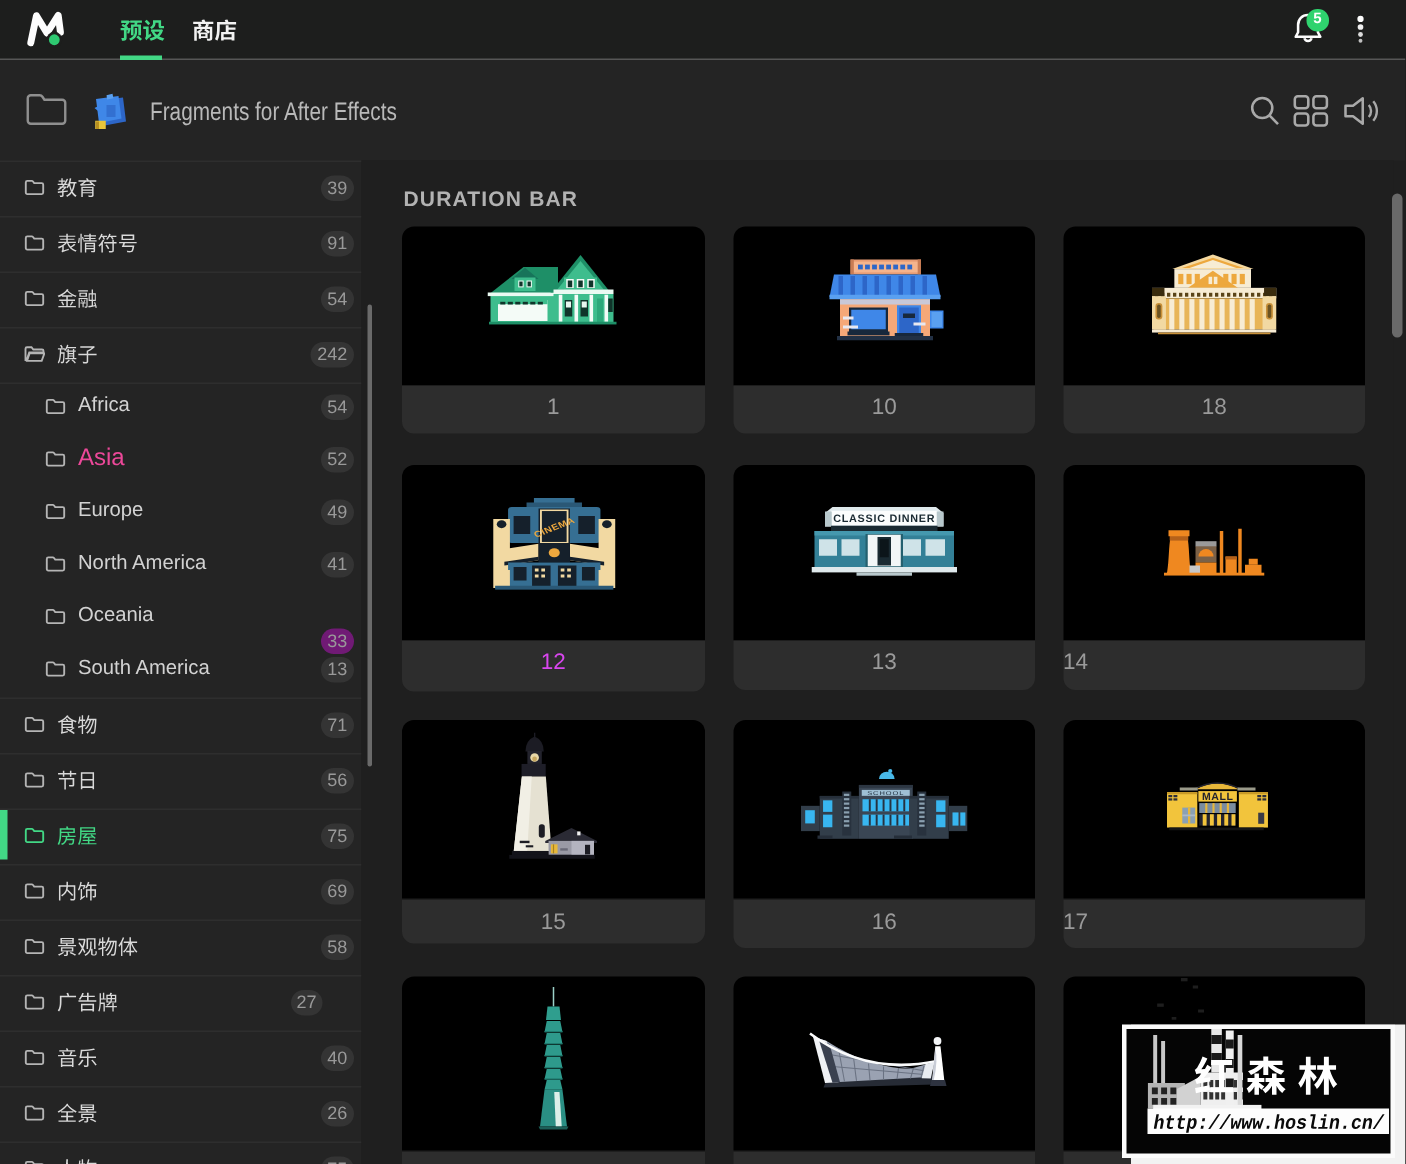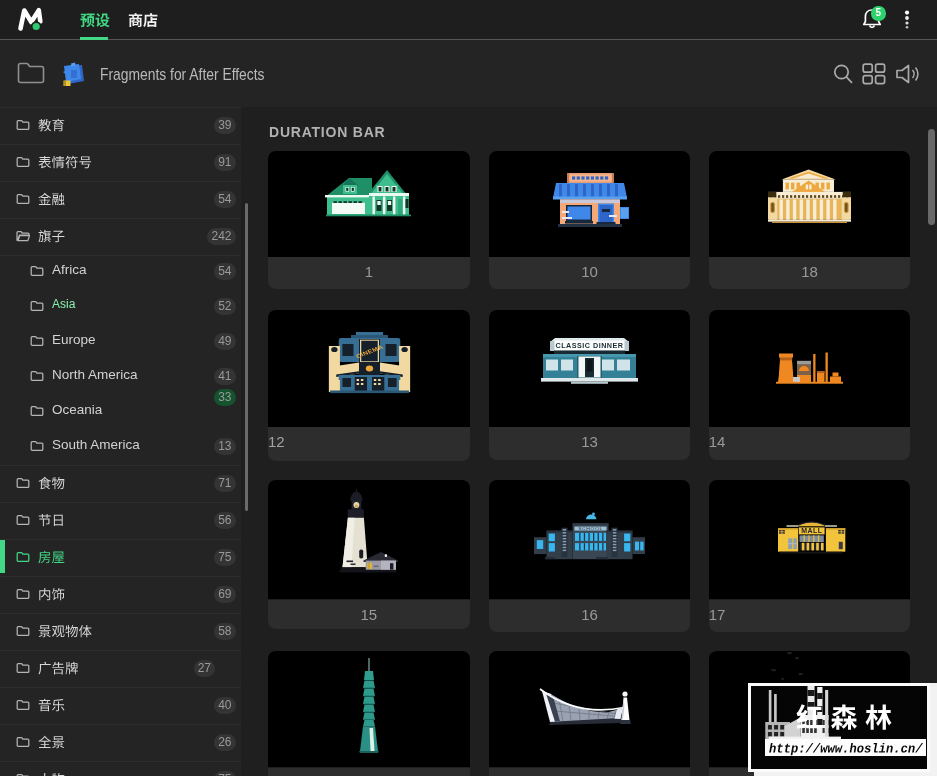--- a/index.html
+++ b/index.html
@@ -108,37 +108,37 @@
     </svg>
 <div class="abs" style="right:701.5px;top:228.0px;height:17px;min-width:17px;padding:0 4px;border-radius:9px;background:#343434;color:#999999;font-size:12px;line-height:17px;text-align:center">242</div>
 <svg class="abs" style="left:30px;top:264.6px" width="14" height="12" viewBox="0 0 14 12">
       <path d="M1.2 2.6 C1.2 2 1.6 1.6 2.2 1.6 L5.2 1.6 C5.5 1.6 5.8 1.75 6 2 L6.8 3.1 L11.8 3.1 C12.4 3.1 12.8 3.5 12.8 4.1 L12.8 9.4 C12.8 10 12.4 10.4 11.8 10.4 L2.2 10.4 C1.6 10.4 1.2 10 1.2 9.4 Z" fill="none" stroke="#b5b5b5" stroke-width="1.25"></path>
     </svg>
 <div class="abs" style="left:52px;top:262.3px;font-size:13.5px;color:#d2d2d2">Africa</div>
 <div class="abs" style="right:701.5px;top:262.6px;height:17px;min-width:17px;padding:0 4px;border-radius:9px;background:#343434;color:#999999;font-size:12px;line-height:17px;text-align:center">54</div>
 <svg class="abs" style="left:30px;top:299.6px" width="14" height="12" viewBox="0 0 14 12">
       <path d="M1.2 2.6 C1.2 2 1.6 1.6 2.2 1.6 L5.2 1.6 C5.5 1.6 5.8 1.75 6 2 L6.8 3.1 L11.8 3.1 C12.4 3.1 12.8 3.5 12.8 4.1 L12.8 9.4 C12.8 10 12.4 10.4 11.8 10.4 L2.2 10.4 C1.6 10.4 1.2 10 1.2 9.4 Z" fill="none" stroke="#b5b5b5" stroke-width="1.25"></path>
     </svg>
-<div class="abs" style="left:52px;top:297.3px;font-size:12px;color:#86efac">Asia</div>
+<div class="abs" style="left:52px;top:297.3px;font-size:16px;color:#ec4899">Asia</div>
 <div class="abs" style="right:701.5px;top:297.6px;height:17px;min-width:17px;padding:0 4px;border-radius:9px;background:#343434;color:#999999;font-size:12px;line-height:17px;text-align:center">52</div>
 <svg class="abs" style="left:30px;top:334.6px" width="14" height="12" viewBox="0 0 14 12">
       <path d="M1.2 2.6 C1.2 2 1.6 1.6 2.2 1.6 L5.2 1.6 C5.5 1.6 5.8 1.75 6 2 L6.8 3.1 L11.8 3.1 C12.4 3.1 12.8 3.5 12.8 4.1 L12.8 9.4 C12.8 10 12.4 10.4 11.8 10.4 L2.2 10.4 C1.6 10.4 1.2 10 1.2 9.4 Z" fill="none" stroke="#b5b5b5" stroke-width="1.25"></path>
     </svg>
 <div class="abs" style="left:52px;top:332.3px;font-size:13.5px;color:#d2d2d2">Europe</div>
 <div class="abs" style="right:701.5px;top:332.6px;height:17px;min-width:17px;padding:0 4px;border-radius:9px;background:#343434;color:#999999;font-size:12px;line-height:17px;text-align:center">49</div>
 <svg class="abs" style="left:30px;top:369.6px" width="14" height="12" viewBox="0 0 14 12">
       <path d="M1.2 2.6 C1.2 2 1.6 1.6 2.2 1.6 L5.2 1.6 C5.5 1.6 5.8 1.75 6 2 L6.8 3.1 L11.8 3.1 C12.4 3.1 12.8 3.5 12.8 4.1 L12.8 9.4 C12.8 10 12.4 10.4 11.8 10.4 L2.2 10.4 C1.6 10.4 1.2 10 1.2 9.4 Z" fill="none" stroke="#b5b5b5" stroke-width="1.25"></path>
     </svg>
 <div class="abs" style="left:52px;top:367.3px;font-size:13.5px;color:#d2d2d2">North America</div>
 <div class="abs" style="right:701.5px;top:367.6px;height:17px;min-width:17px;padding:0 4px;border-radius:9px;background:#343434;color:#999999;font-size:12px;line-height:17px;text-align:center">41</div>
 <svg class="abs" style="left:30px;top:404.6px" width="14" height="12" viewBox="0 0 14 12">
       <path d="M1.2 2.6 C1.2 2 1.6 1.6 2.2 1.6 L5.2 1.6 C5.5 1.6 5.8 1.75 6 2 L6.8 3.1 L11.8 3.1 C12.4 3.1 12.8 3.5 12.8 4.1 L12.8 9.4 C12.8 10 12.4 10.4 11.8 10.4 L2.2 10.4 C1.6 10.4 1.2 10 1.2 9.4 Z" fill="none" stroke="#b5b5b5" stroke-width="1.25"></path>
     </svg>
 <div class="abs" style="left:52px;top:402.3px;font-size:13.5px;color:#d2d2d2">Oceania</div>
-<div class="abs" style="right:701.5px;top:389px;height:17px;min-width:17px;padding:0 4px;border-radius:9px;background:#14532d;color:#999999;font-size:12px;line-height:17px;text-align:left">33</div>
+<div class="abs" style="right:701.5px;top:419px;height:17px;min-width:17px;padding:0 4px;border-radius:9px;background:#701a75;color:#999999;font-size:12px;line-height:17px;text-align:left">33</div>
 <svg class="abs" style="left:30px;top:439.6px" width="14" height="12" viewBox="0 0 14 12">
       <path d="M1.2 2.6 C1.2 2 1.6 1.6 2.2 1.6 L5.2 1.6 C5.5 1.6 5.8 1.75 6 2 L6.8 3.1 L11.8 3.1 C12.4 3.1 12.8 3.5 12.8 4.1 L12.8 9.4 C12.8 10 12.4 10.4 11.8 10.4 L2.2 10.4 C1.6 10.4 1.2 10 1.2 9.4 Z" fill="none" stroke="#b5b5b5" stroke-width="1.25"></path>
     </svg>
 <div class="abs" style="left:52px;top:437.3px;font-size:13.5px;color:#d2d2d2">South America</div>
 <div class="abs" style="right:701.5px;top:437.6px;height:17px;min-width:17px;padding:0 4px;border-radius:9px;background:#343434;color:#999999;font-size:12px;line-height:17px;text-align:center">13</div>
 <svg class="abs" style="left:16px;top:477.0px" width="14" height="12" viewBox="0 0 14 12">
       <path d="M1.2 2.6 C1.2 2 1.6 1.6 2.2 1.6 L5.2 1.6 C5.5 1.6 5.8 1.75 6 2 L6.8 3.1 L11.8 3.1 C12.4 3.1 12.8 3.5 12.8 4.1 L12.8 9.4 C12.8 10 12.4 10.4 11.8 10.4 L2.2 10.4 C1.6 10.4 1.2 10 1.2 9.4 Z" fill="none" stroke="#b5b5b5" stroke-width="1.25"></path>
     </svg>
 <svg style="position:absolute;left:38px;top:473.5px;overflow:visible" width="27" height="19" viewBox="0 -14.2 27 19">
       <path d="M9.6 -4.9V-3.7H3.9V-4.9ZM9.6 -5.7H3.9V-6.8H9.6ZM5.9 -2.1C7.7 -1.2 10.0 0.2 11.2 1.1L11.9 0.4C11.3 -0.1 10.4 -0.7 9.4 -1.2C10.2 -1.7 11.1 -2.2 11.8 -2.8L11.0 -3.4L10.6 -3.0V-7.3C11.2 -7.0 11.9 -6.8 12.5 -6.6C12.6 -6.8 12.9 -7.2 13.2 -7.5C11.0 -8.0 8.7 -9.2 7.4 -10.7L7.6 -11.0L6.7 -11.4C5.4 -9.5 3.0 -8.0 0.5 -7.2C0.7 -7.0 1.0 -6.6 1.2 -6.4C1.8 -6.6 2.3 -6.9 2.9 -7.1V-0.7C2.9 -0.1 2.7 0.1 2.5 0.2C2.6 0.4 2.8 0.8 2.8 1.1C3.2 0.9 3.6 0.8 7.2 0.0C7.2 -0.2 7.2 -0.6 7.2 -0.9L3.9 -0.2V-2.9H10.4C9.9 -2.5 9.2 -2.0 8.6 -1.7C7.9 -2.0 7.2 -2.4 6.6 -2.7ZM5.8 -8.8C6.0 -8.4 6.3 -8.0 6.5 -7.7H3.9C5.0 -8.3 6.0 -9.1 6.8 -10.0C7.6 -9.1 8.7 -8.3 9.9 -7.7H7.5C7.3 -8.1 7.0 -8.6 6.7 -9.0Z M20.7 -11.3C20.3 -9.3 19.5 -7.4 18.3 -6.1C18.5 -6.0 18.9 -5.7 19.1 -5.5C19.7 -6.2 20.2 -7.1 20.7 -8.1H21.8C21.2 -6.0 20.0 -3.7 18.6 -2.6C18.8 -2.4 19.2 -2.2 19.4 -2.0C20.8 -3.3 22.1 -5.8 22.7 -8.1H23.8C23.1 -4.7 21.6 -1.4 19.4 0.2C19.7 0.4 20.1 0.6 20.3 0.9C22.5 -0.9 24.0 -4.6 24.7 -8.1H25.3C25.1 -2.7 24.8 -0.7 24.3 -0.2C24.2 -0.1 24.0 -0.0 23.8 -0.0C23.6 -0.0 23.0 -0.0 22.4 -0.1C22.6 0.2 22.7 0.6 22.7 0.9C23.3 1.0 23.9 1.0 24.2 0.9C24.6 0.9 24.9 0.8 25.2 0.4C25.7 -0.3 26.0 -2.4 26.3 -8.6C26.3 -8.7 26.3 -9.1 26.3 -9.1H21.0C21.3 -9.7 21.5 -10.4 21.6 -11.2ZM14.8 -10.6C14.7 -8.9 14.4 -7.2 13.9 -6.0C14.1 -6.0 14.5 -5.7 14.7 -5.6C14.9 -6.1 15.1 -6.8 15.3 -7.6H16.5V-4.5C15.6 -4.3 14.7 -4.0 14.0 -3.8L14.2 -2.9L16.5 -3.6V1.1H17.4V-3.9L19.1 -4.4L19.0 -5.3L17.4 -4.8V-7.6H18.8V-8.6H17.4V-11.3H16.5V-8.6H15.4C15.5 -9.2 15.6 -9.8 15.7 -10.4Z" fill="#d9d9d9"></path>
@@ -391,21 +391,21 @@
           <rect x="44.5" y="51" width="2" height="2"></rect>
           <rect x="48" y="51" width="2" height="2"></rect>
         </g>
 <rect x="19" y="46" width="7" height="9" fill="#15202b"></rect>
         <rect x="56" y="46" width="7" height="9" fill="#15202b"></rect>
 <rect x="8" y="48" width="9" height="12" fill="#f2d9a2"></rect>
         <rect x="65" y="48" width="9" height="12" fill="#f2d9a2"></rect>
 <rect x="9" y="58.5" width="64" height="2.6" fill="#2a5876"></rect>
 </svg>
     </div>
-    <div class="abs" style="left:268.0px;top:427.0px;width:201.7px;height:34px;background:#2d2d2d;border-radius:0 0 8px 8px;color:#a3a3a3;font-size:15px;text-align:left;line-height:29.5px">12</div>
+    <div class="abs" style="left:268.0px;top:427.0px;width:201.7px;height:34px;background:#2d2d2d;border-radius:0 0 8px 8px;color:#d946ef;font-size:15px;text-align:center;line-height:29.5px">12</div>
 <div class="abs" style="left:488.7px;top:310.0px;width:201.7px;height:117.0px;background:#000;border-radius:8px 8px 0 0;overflow:hidden">
       <svg style="position:absolute;left:52px;top:27px" width="97" height="48" viewBox="0 0 97 48">
 <polygon points="9,5 14,1 83,1 88,5 88,14 9,14" fill="#dfe9ec"></polygon>
 <rect x="13" y="3.5" width="71" height="9.5" fill="#fbfdfd"></rect>
 <text x="48.5" y="11" font-size="7.2" font-weight="bold" fill="#1a2a32" text-anchor="middle" font-family="Liberation Sans" letter-spacing="0.5">CLASSIC DINNER</text>
 <rect x="9" y="4" width="4.5" height="10" fill="#b8c8cc"></rect>
         <rect x="83.5" y="4" width="4.5" height="10" fill="#b8c8cc"></rect>
 <rect x="13" y="13.5" width="71" height="3.5" fill="#1a2a32"></rect>
 <rect x="2" y="17" width="93" height="24" fill="#338097"></rect>
 <rect x="2" y="17" width="93" height="3" fill="#4598ae"></rect>

